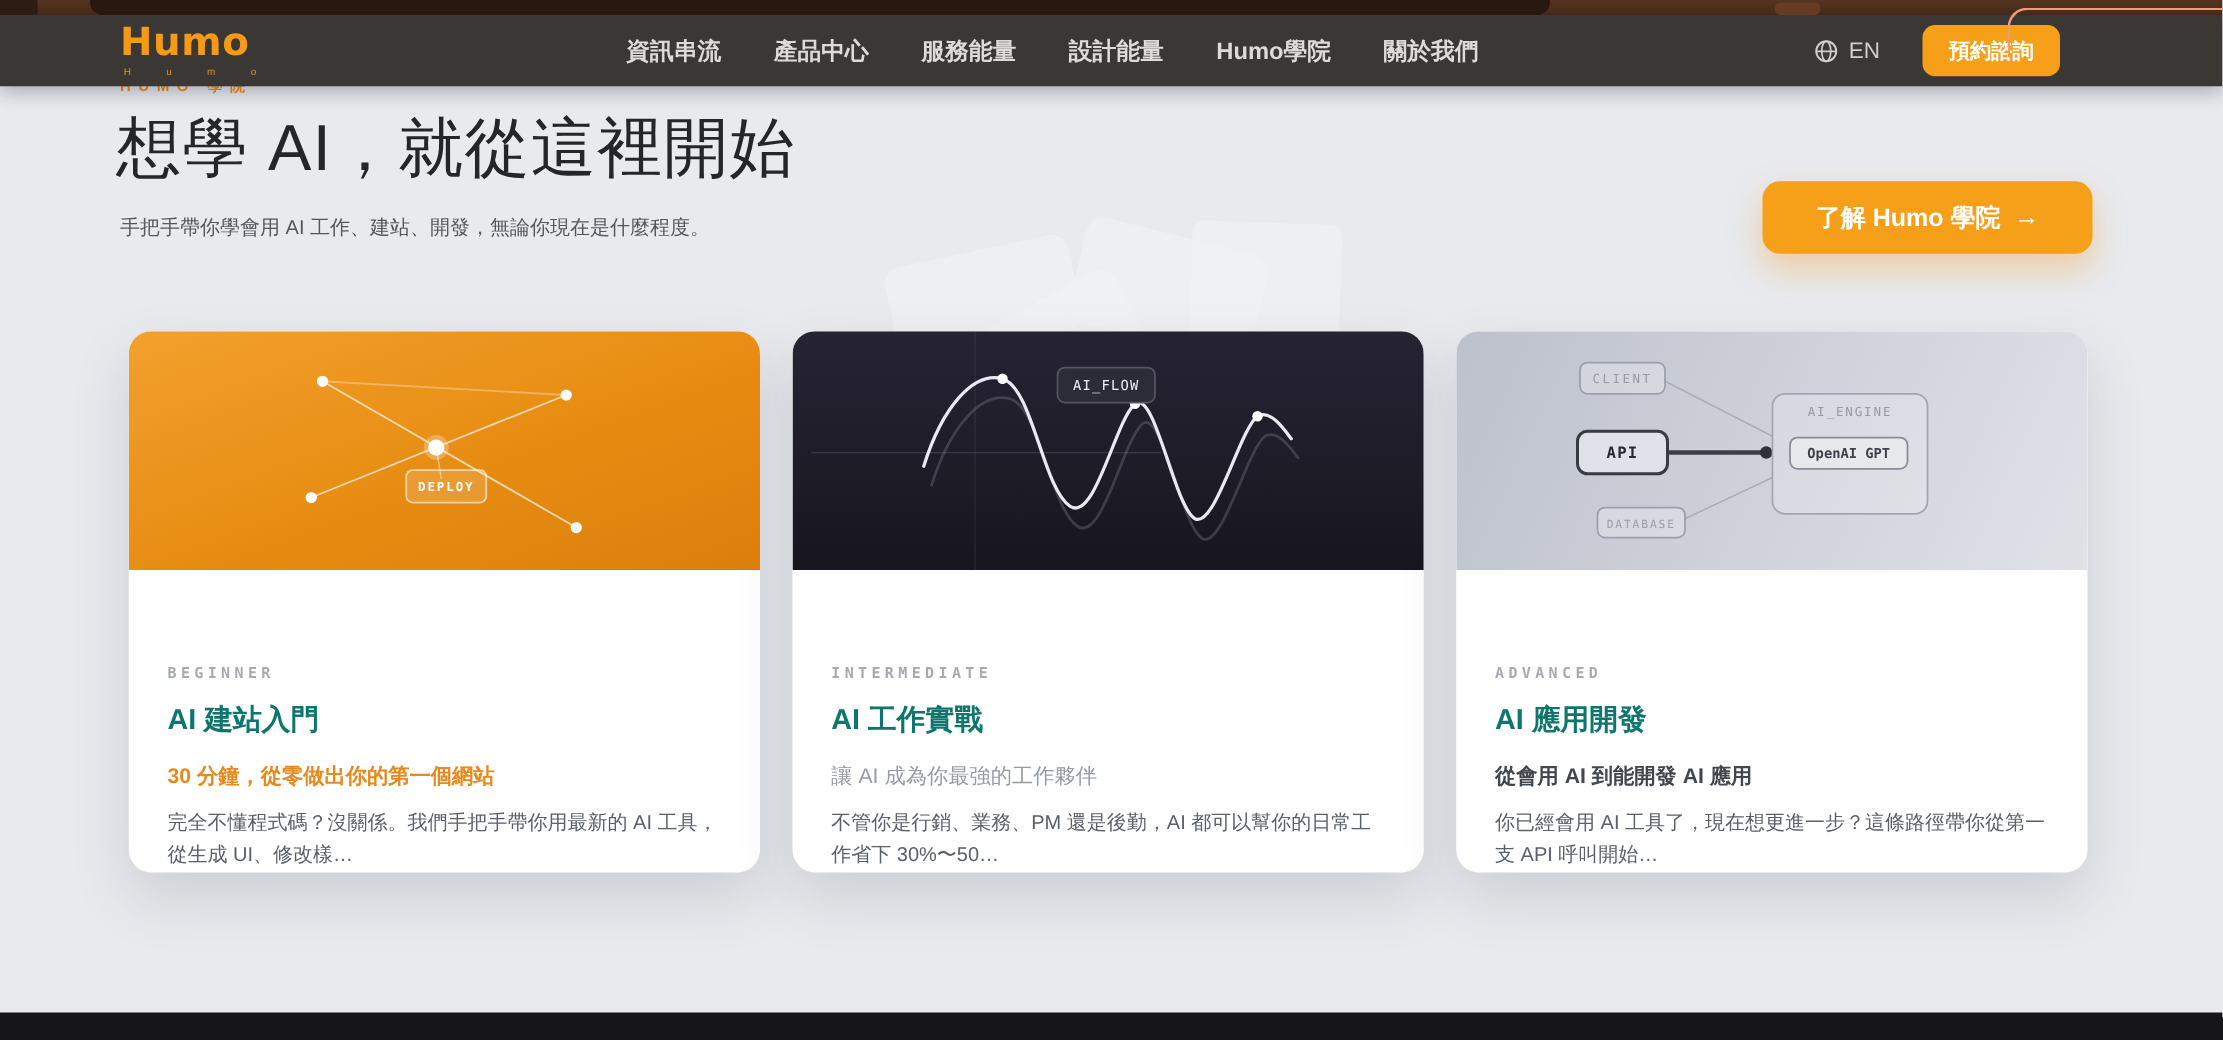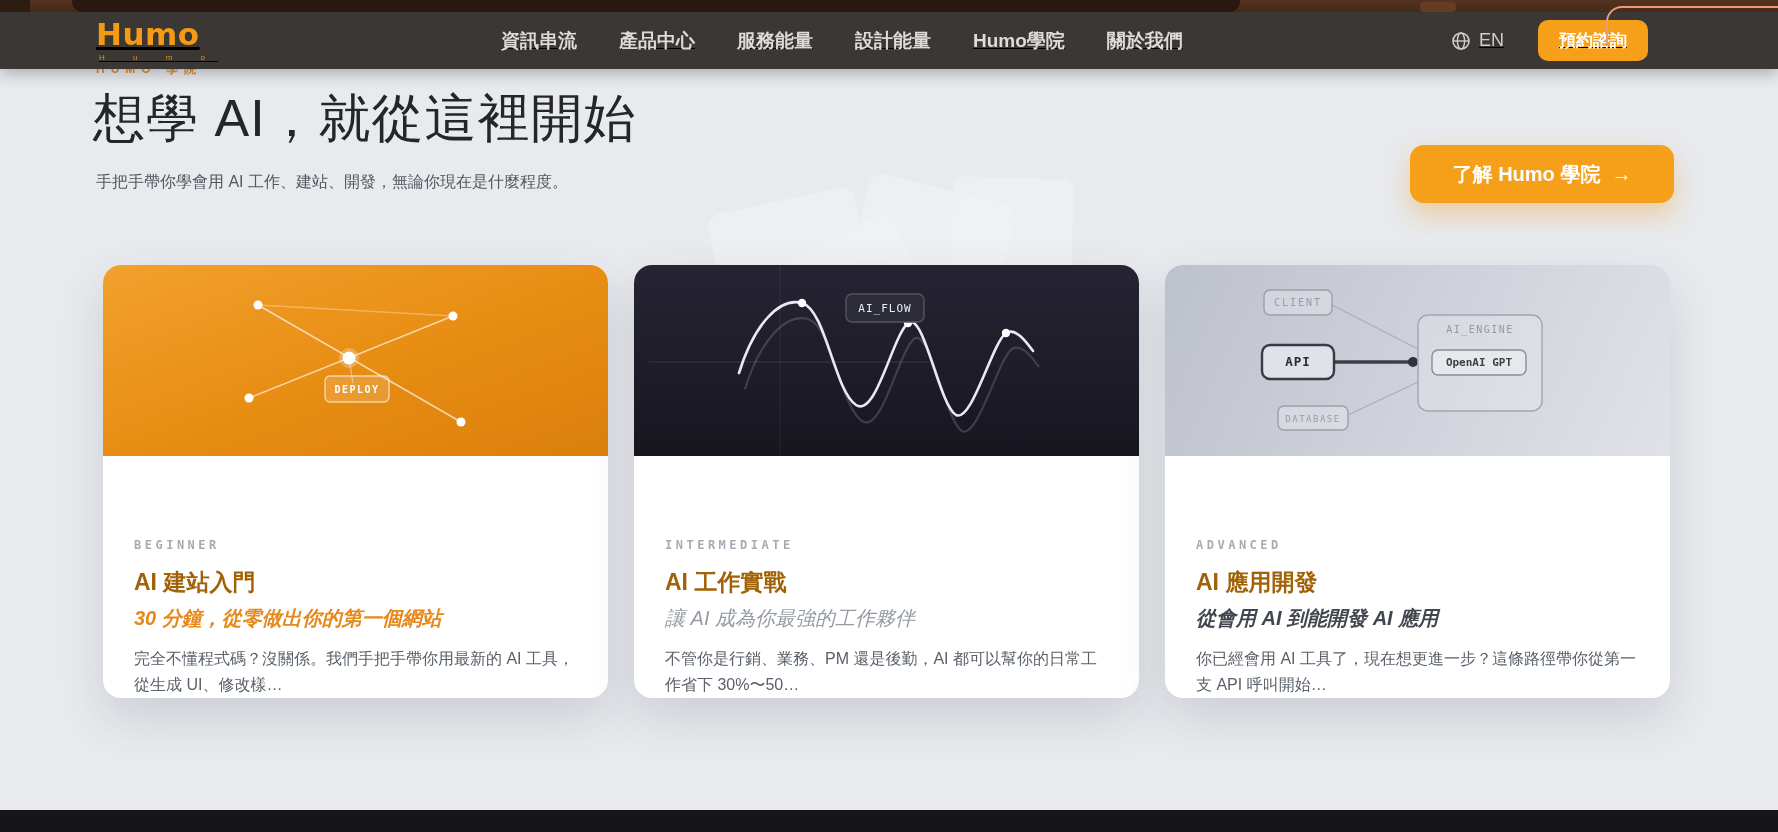--- a/index.html
+++ b/index.html
@@ -15,21 +15,21 @@
   .topband-left { position:absolute; top:0; left:0; width:30px; height:12px; background:#2d1c12; }
   .topband-card { position:absolute; top:-8px; left:72px; width:1168px; height:20px;
     background:#281810; border-radius:10px; }
   .topband-glow { position:absolute; top:2px; left:1420px; width:36px; height:10px;
     background:#6b4026; border-radius:4px; opacity:.8; }
   .topband-accent { position:absolute; top:6px; left:1606px; width:180px; height:40px;
     border-top:2px solid; border-left:2px solid; border-top-left-radius:16px; }
   
   .nav { position:absolute; top:12px; left:0; width:1778px; height:57px;
     background:#3a3735; z-index:10; display:flex; align-items:center;
-    box-shadow:0 5px 14px rgba(25,25,35,.28);text-decoration:underline; }
+    box-shadow:0 5px 14px rgba(25,25,35,.28); }
   .nav-inner { width:100%; display:flex; align-items:center; padding:0 130px 0 96px; }
   .logo { display:flex; flex-direction:column; line-height:1; cursor:pointer; }
   .logo-main { font-size:31px; font-weight:800; letter-spacing:.5px; font-family:"DejaVu Sans",sans-serif; }
   .logo-sub { font-size:8px; letter-spacing:13px; margin:4px 0 0 3px; opacity:.92; white-space:nowrap; }
   .nav-links { display:flex; gap:42px; margin-left:283px; }
   .nav-link { font-size:19px; font-weight:600; color:#dcdbd9; white-space:nowrap; cursor:pointer; }
   .nav-right { margin-left:auto; display:flex; align-items:center; }
   .lang { display:flex; align-items:center; gap:8px; color:#cfcecb; font-size:18px; cursor:pointer; }
   .nav-cta { margin-left:34px; border:none; cursor:pointer; color:#fff; font-weight:700;
     font-size:17px; padding:9px 21px; border-radius:10px;
@@ -58,22 +58,22 @@
     display:flex; flex-direction:column; cursor:pointer;
     box-shadow:0 20px 45px rgba(60,70,90,.16);justify-content:space-between; }
   .card-image { height:191px; position:relative; flex:none; }
   .img-network { background:linear-gradient(160deg,#f2a12d 0%,#e78c12 55%,#db7f0c 100%); }
   .img-wave    { background:linear-gradient(180deg,#262433 0%,#17161f 100%); }
   .img-diagram { background:linear-gradient(115deg,#bdc1cc 0%,#e0e2e8 100%); }
   .card-image svg { position:absolute; inset:0; }
   .card-body { padding:33px 30px 0 31px; }
   .card-level { font-family:"DejaVu Sans Mono","Liberation Mono",monospace; font-size:12px;
     letter-spacing:3.5px; color:#a6abb3; font-weight:600; }
-  .card-title { margin-top:15px; font-size:23px; font-weight:800; color:#a16207; }
-  .card-sub { margin-top:7px; font-size:20px; font-weight:600;font-style:italic; }
+  .card-title { margin-top:15px; font-size:23px; font-weight:800; color:#0f766e; }
+  .card-sub { margin-top:18px; font-size:17px; font-weight:600; }
   .sub-orange { color:#e7891b; }
   .sub-muted  { color:#949ba4; font-weight:400; }
   .sub-dark   { color:#42474f; }
   .card-desc { margin-top:14px; font-size:16px; color:#5a616a; line-height:1.62; max-width:445px; }
   .mono { font-family:"DejaVu Sans Mono","Liberation Mono",monospace; }
   
   .footer-bar { position:absolute; bottom:0; left:0; width:1778px; height:22px;
     background:#15151a; z-index:6; }
 </style>
 </head>

